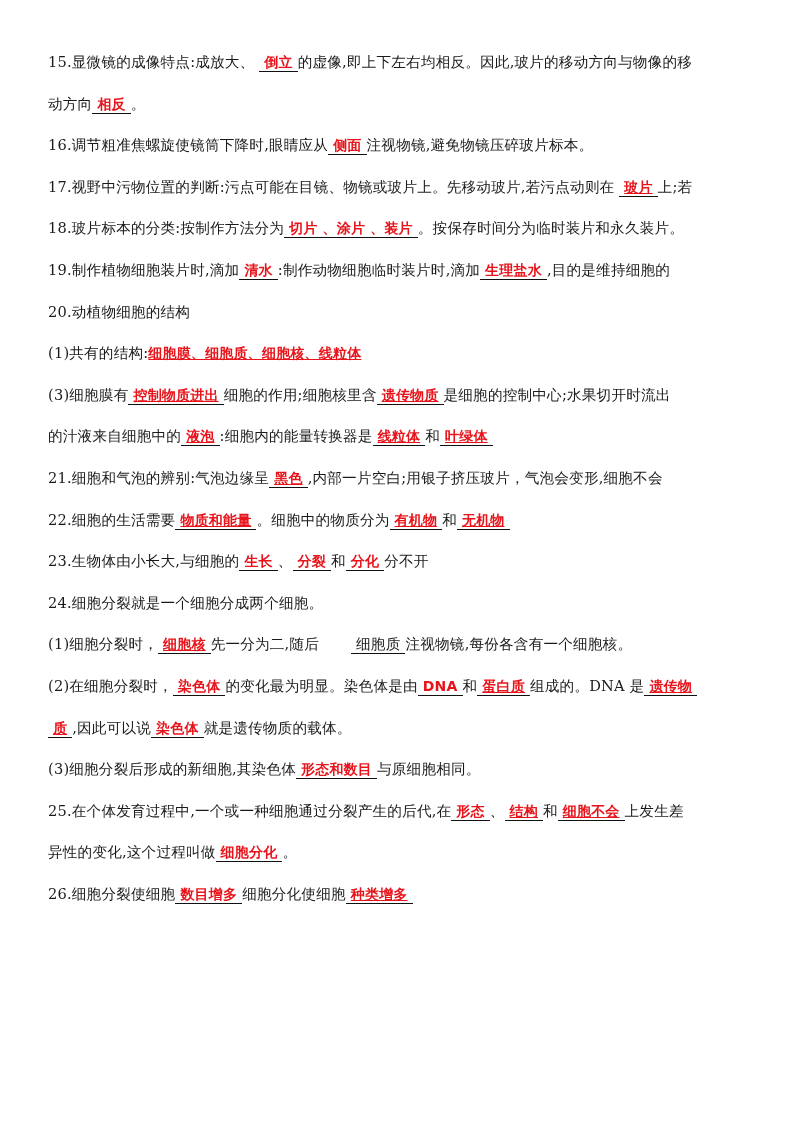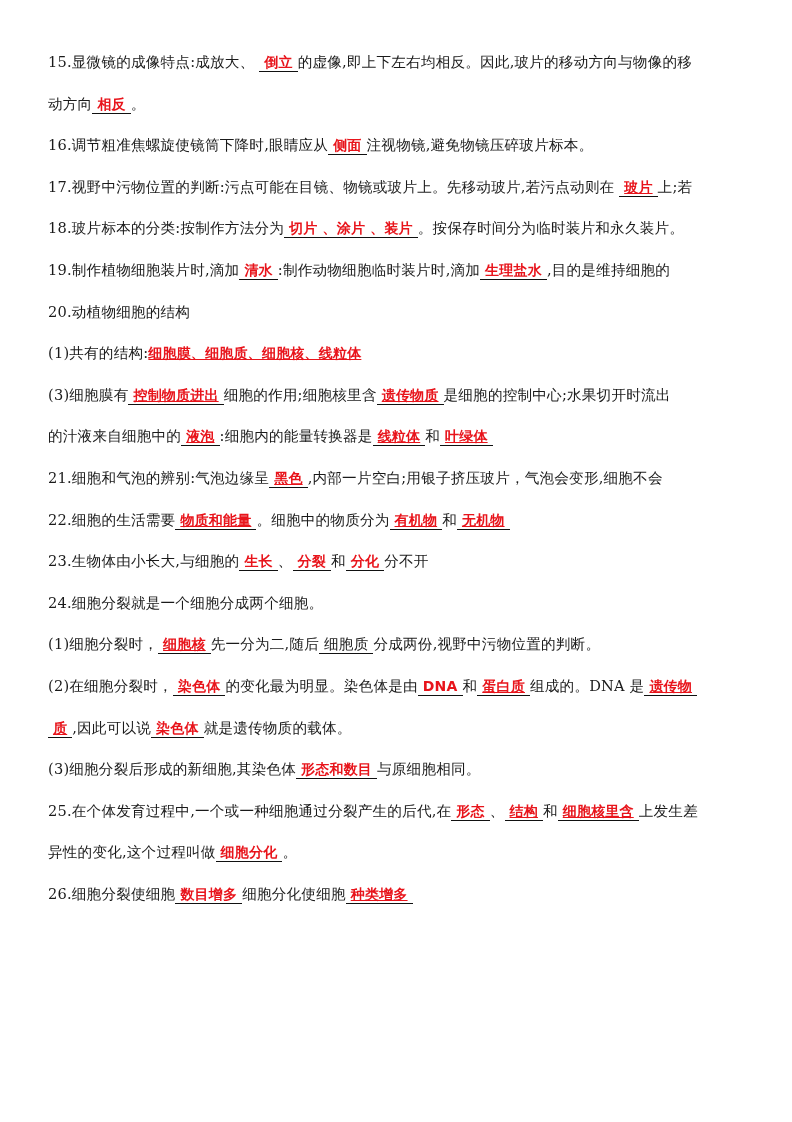--- a/index.html
+++ b/index.html
@@ -3,40 +3,40 @@
 <meta charset="utf-8">
 <style>
   html, body { margin:0; padding:0; background:#ffffff; }
   body { width:792px; height:1122px; position:relative; overflow:hidden;
          font-family:"DejaVu Serif", "Liberation Serif", serif; color:#1a1a1a; }
   .page { position:absolute; left:48px; top:48px; width:700px; }
   .line { height:41.6px; line-height:28px; font-size:14.6px; white-space:nowrap; letter-spacing:0.2px; }
   .blank { display:inline-block; border-bottom:1.6px solid #111; padding:0 5px; line-height:18px; }
   .ans { color:#e8141b; font-weight:bold; font-family:"DejaVu Sans", "Liberation Sans", sans-serif; font-size:14px; }
   .ans.u { text-decoration:underline; text-decoration-color:#e8141b; }
-  .plain-blank { color:#1a1a1a; font-weight:normal; }
+  .plain-blank { color:#1a1a1a; font-weight:normal;margin-left:32px; }
 </style>
 </head>
 <body>
 
 <div class="page" id="page">
     <div class="line"><span>15.显微镜的成像特点:成放大、 </span><span class="ans blank">倒立</span><span>的虚像,即上下左右均相反。因此,玻片的移动方向与物像的移</span></div>
     <div class="line"><span>动方向</span><span class="ans blank">相反</span><span>。</span></div>
     <div class="line"><span>16.调节粗准焦螺旋使镜筒下降时,眼睛应从</span><span class="ans blank">侧面</span><span>注视物镜,避免物镜压碎玻片标本。</span></div>
     <div class="line"><span>17.视野中污物位置的判断:污点可能在目镜、物镜或玻片上。先移动玻片,若污点动则在 </span><span class="ans u blank">玻片</span><span>上;若</span></div>
     <div class="line"><span>18.玻片标本的分类:按制作方法分为</span><span class="ans blank">切片 、涂片 、装片</span><span>。按保存时间分为临时装片和永久装片。</span></div>
     <div class="line"><span>19.制作植物细胞装片时,滴加</span><span class="ans blank">清水</span><span>:制作动物细胞临时装片时,滴加</span><span class="ans blank">生理盐水</span><span>,目的是维持细胞的</span></div>
     <div class="line"><span>20.动植物细胞的结构</span></div>
     <div class="line"><span>(1)共有的结构:</span><span class="ans u">细胞膜、细胞质、细胞核、线粒体</span></div>
     <div class="line"><span>(3)细胞膜有</span><span class="ans u blank">控制物质进出</span><span>细胞的作用;细胞核里含</span><span class="ans u blank">遗传物质</span><span>是细胞的控制中心;水果切开时流出</span></div>
     <div class="line"><span>的汁液来自细胞中的</span><span class="ans u blank">液泡</span><span>:细胞内的能量转换器是</span><span class="ans u blank">线粒体</span><span>和</span><span class="ans u blank">叶绿体</span></div>
     <div class="line"><span>21.细胞和气泡的辨别:气泡边缘呈</span><span class="ans u blank">黑色</span><span>,内部一片空白;用银子挤压玻片，气泡会变形,细胞不会</span></div>
     <div class="line"><span>22.细胞的生活需要</span><span class="ans u blank">物质和能量</span><span>。细胞中的物质分为</span><span class="ans u blank">有机物</span><span>和</span><span class="ans u blank">无机物</span></div>
     <div class="line"><span>23.生物体由小长大,与细胞的</span><span class="ans blank">生长</span><span>、</span><span class="ans blank">分裂</span><span>和</span><span class="ans blank">分化</span><span>分不开</span></div>
     <div class="line"><span>24.细胞分裂就是一个细胞分成两个细胞。</span></div>
-    <div class="line"><span>(1)细胞分裂时，</span><span class="ans u blank">细胞核</span><span>先一分为二,随后</span><span class="plain-blank blank">细胞质</span><span>分成两份,视野中污物位置的判断。</span></div>
+    <div class="line"><span>(1)细胞分裂时，</span><span class="ans u blank">细胞核</span><span>先一分为二,随后</span><span class="plain-blank blank">细胞质</span><span>注视物镜,每份各含有一个细胞核。</span></div>
     <div class="line"><span>(2)在细胞分裂时，</span><span class="ans blank">染色体</span><span>的变化最为明显。染色体是由</span><span class="ans blank">DNA</span><span>和</span><span class="ans u blank">蛋白质</span><span>组成的。DNA 是</span><span class="ans u blank">遗传物</span></div>
     <div class="line"><span class="ans u blank">质</span><span>,因此可以说</span><span class="ans blank">染色体</span><span>就是遗传物质的载体。</span></div>
     <div class="line"><span>(3)细胞分裂后形成的新细胞,其染色体</span><span class="ans blank">形态和数目</span><span>与原细胞相同。</span></div>
-    <div class="line"><span>25.在个体发育过程中,一个或一种细胞通过分裂产生的后代,在</span><span class="ans blank">形态</span><span>、</span><span class="ans u blank">结构</span><span>和</span><span class="ans u blank">细胞核里含</span><span>上发生差</span></div>
+    <div class="line"><span>25.在个体发育过程中,一个或一种细胞通过分裂产生的后代,在</span><span class="ans blank">形态</span><span>、</span><span class="ans u blank">结构</span><span>和</span><span class="ans u blank">细胞不会</span><span>上发生差</span></div>
     <div class="line"><span>异性的变化,这个过程叫做</span><span class="ans blank">细胞分化</span><span>。</span></div>
     <div class="line"><span>26.细胞分裂使细胞</span><span class="ans blank">数目增多</span><span>细胞分化使细胞</span><span class="ans u blank">种类增多</span></div>
   </div>
 
 </body></html>

